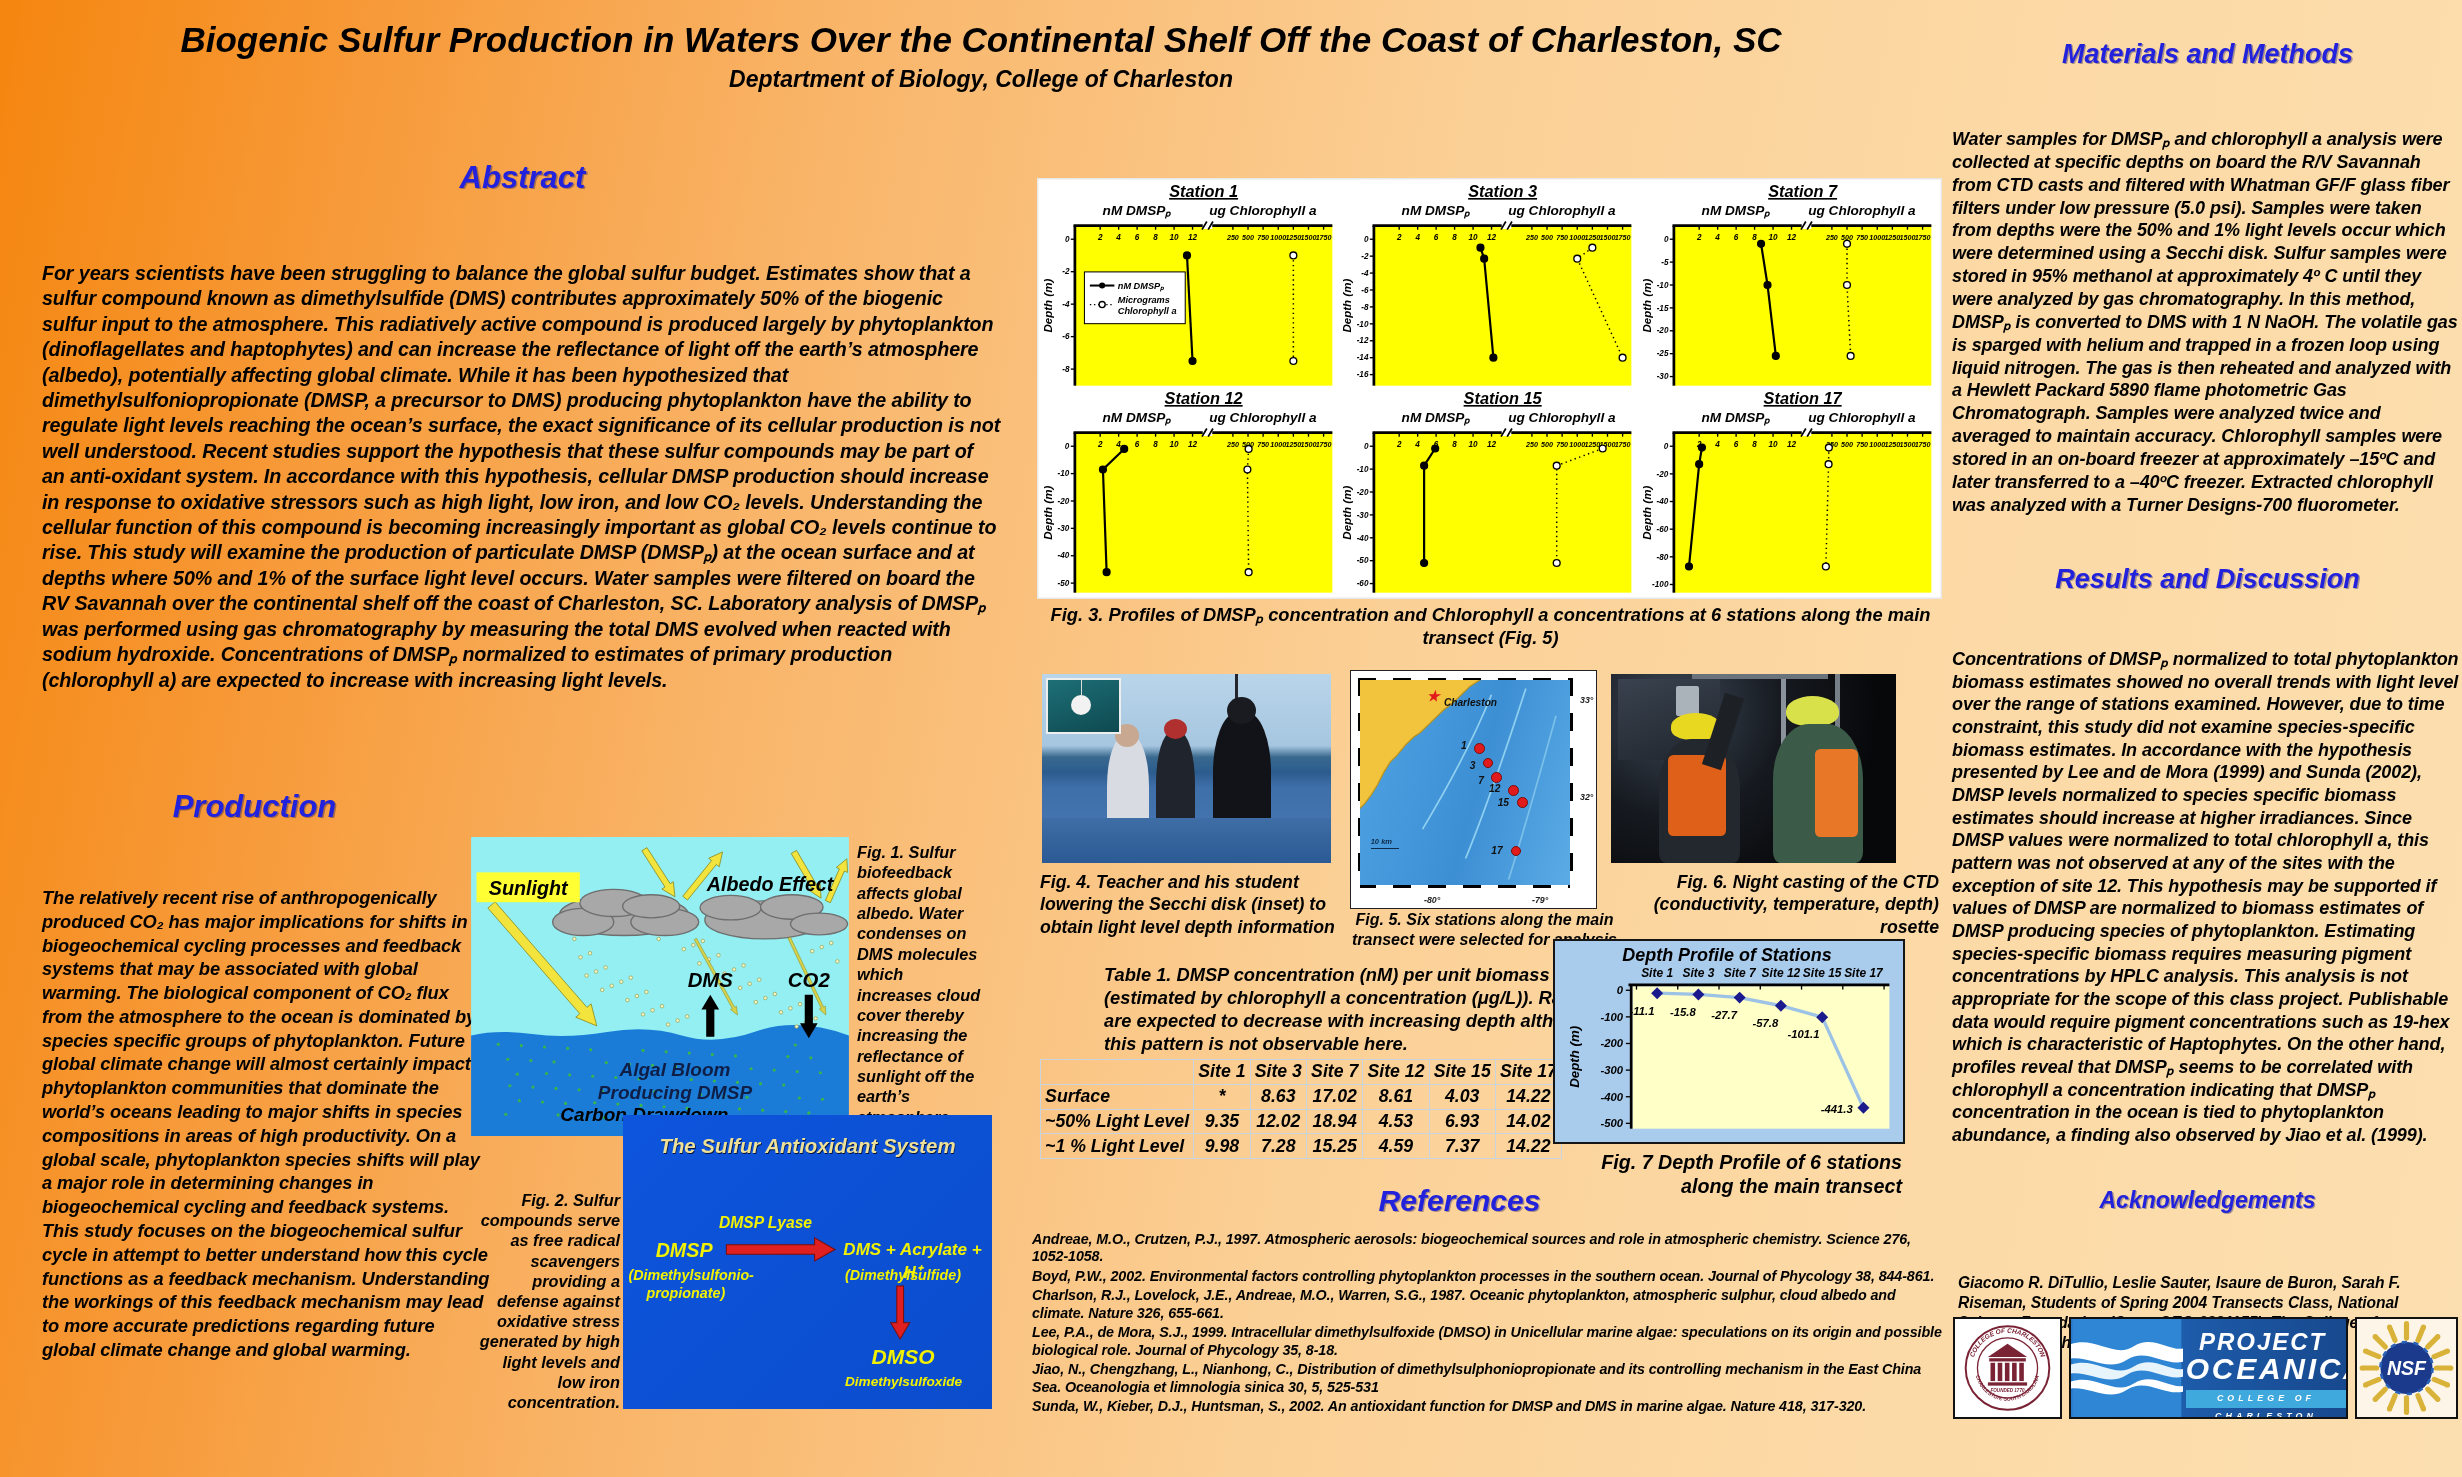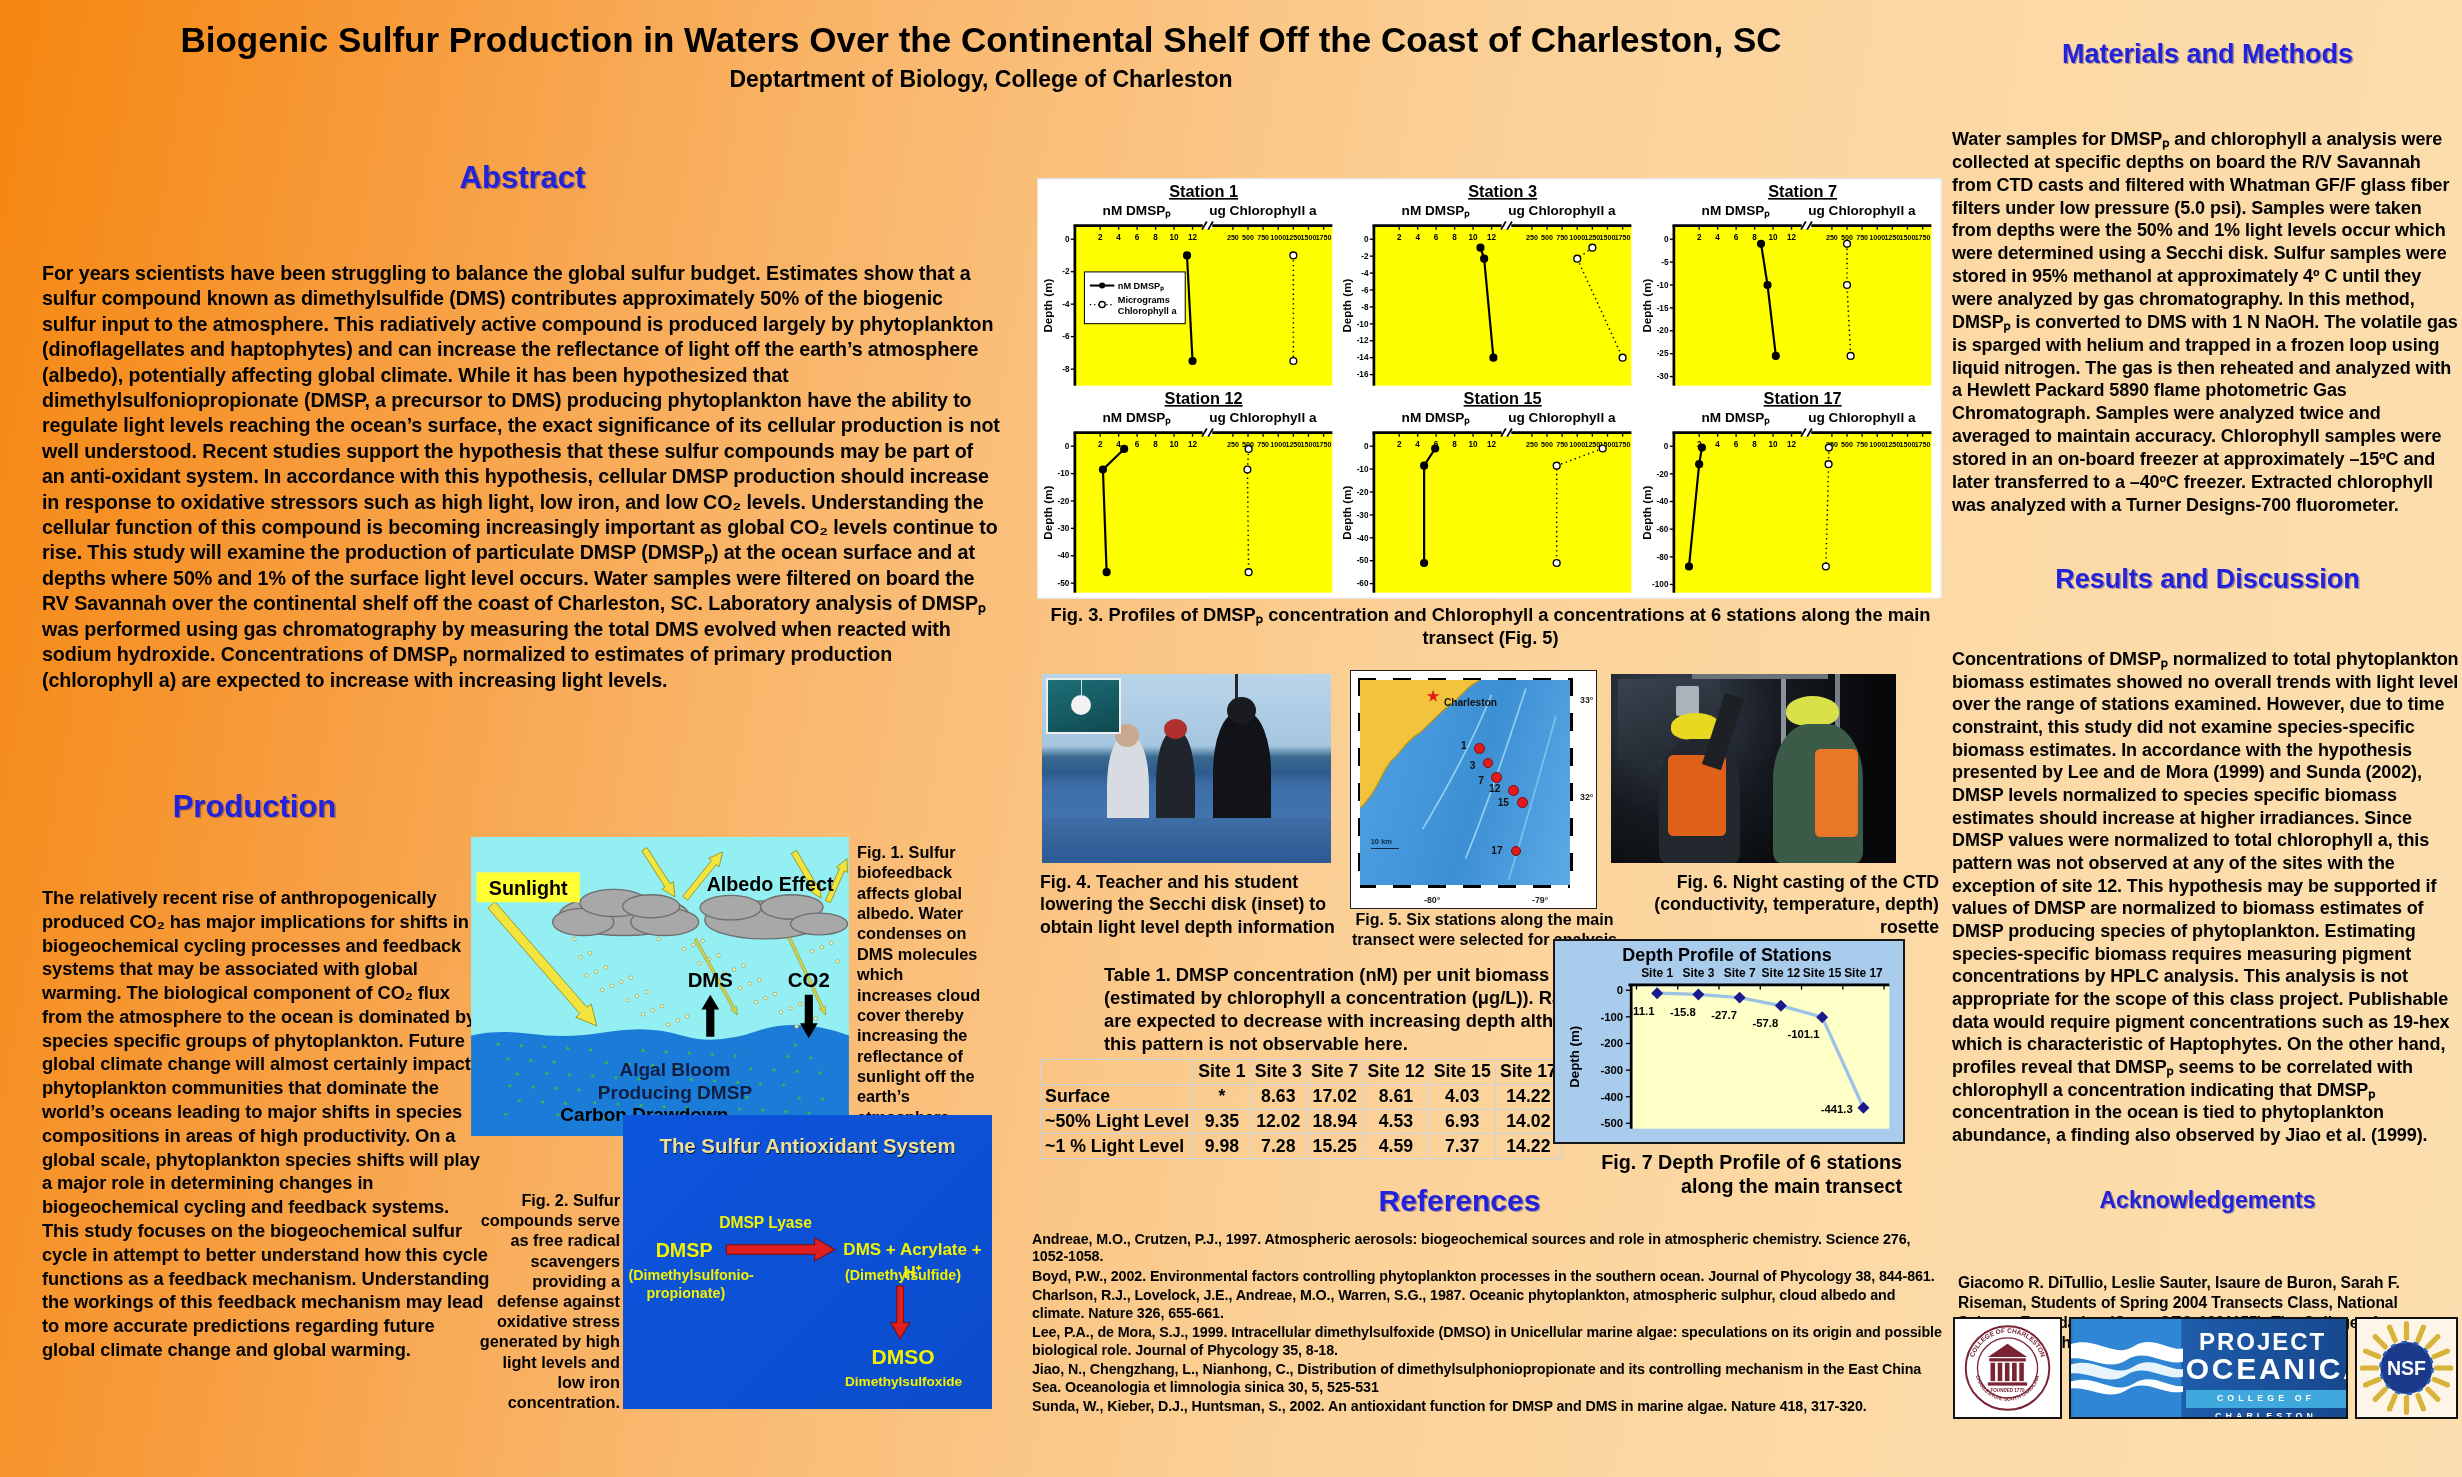--- a/index.html
+++ b/index.html
@@ -1,18 +1,18 @@
 <!DOCTYPE html>
 <html style="font-size:11px"><head>
 <meta charset="utf-8">
 <style>
   html,body{margin:0;padding:0;}
   body{font-family:"Liberation Sans",sans-serif;font-weight:bold;}
   .poster{position:relative;width:2462px;height:1477px;overflow:hidden;
-    background:linear-gradient(100deg,#f5860f 0%,#f79a39 14%,#f9b66b 32%,#fbd096 55%,#fcd9a5 75%,#fcdfb0 100%);}
+    background:linear-gradient(100deg,#f5860f 0%,#f79a39 14%,#f9b66b 32%,#fbd096 55%,#fcd9a5 75%,#fcdfb0 100%);font-style:italic;}
   .abs{position:absolute;}
   .h-blue{color:#2222dd;text-shadow:1.4px 1.4px 0 rgba(10,10,90,.35);text-align:center;}
   .body-text{color:#000;letter-spacing:-0.1px;margin-top:44px;}
   .cap{color:#000;}
   
   .fig1-wrap{overflow:hidden;}
   
   .sulfur-box{background:linear-gradient(135deg,#0d55dd 0%,#0b4ccc 100%);}
   .sulfur-box div{position:absolute;text-align:center;}
   

